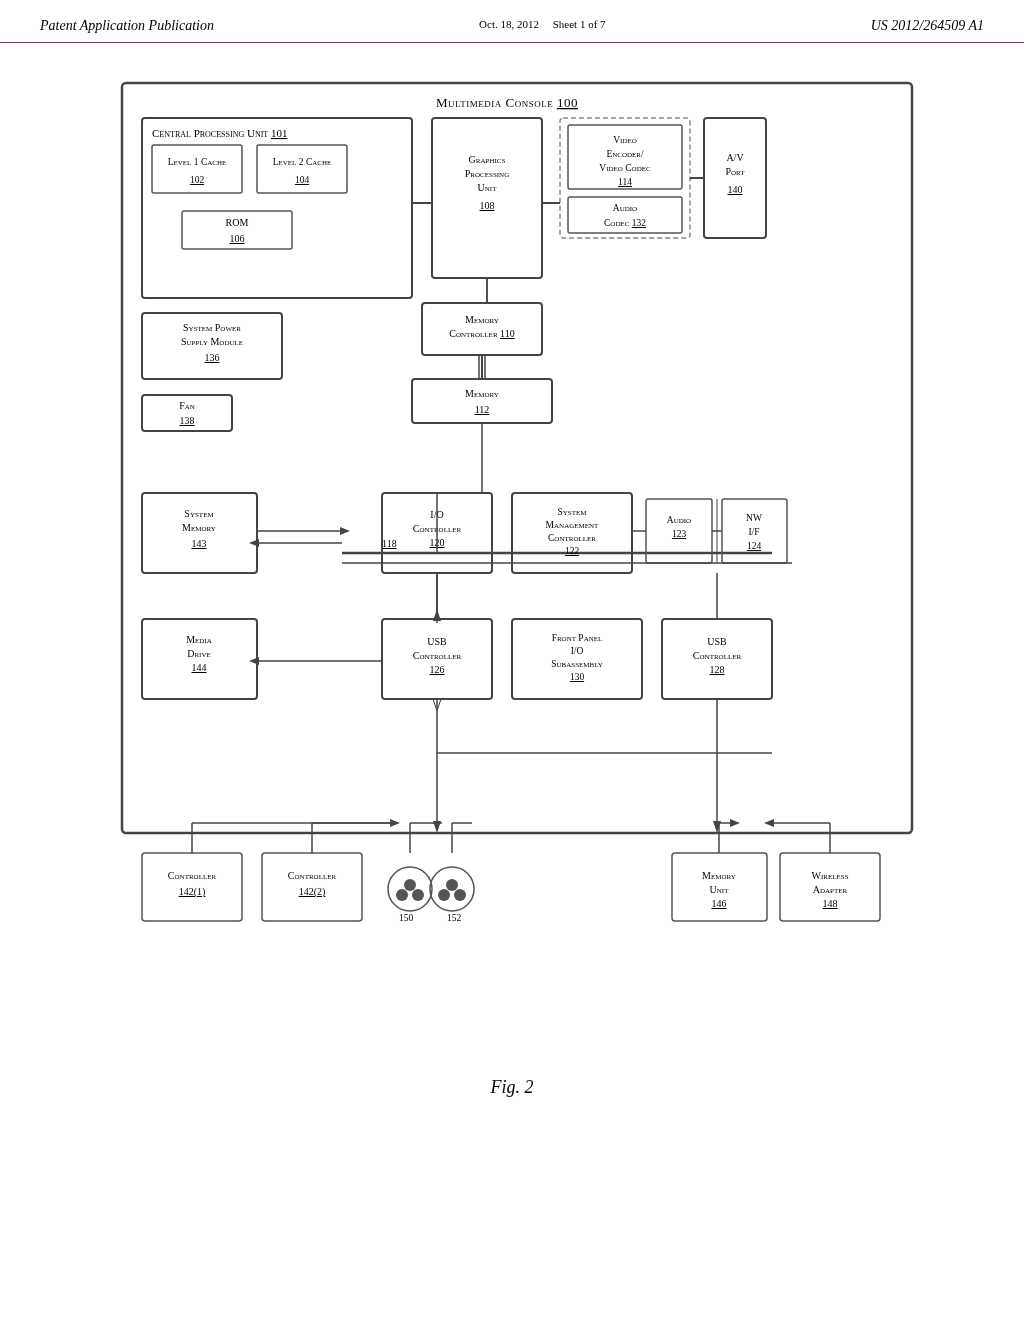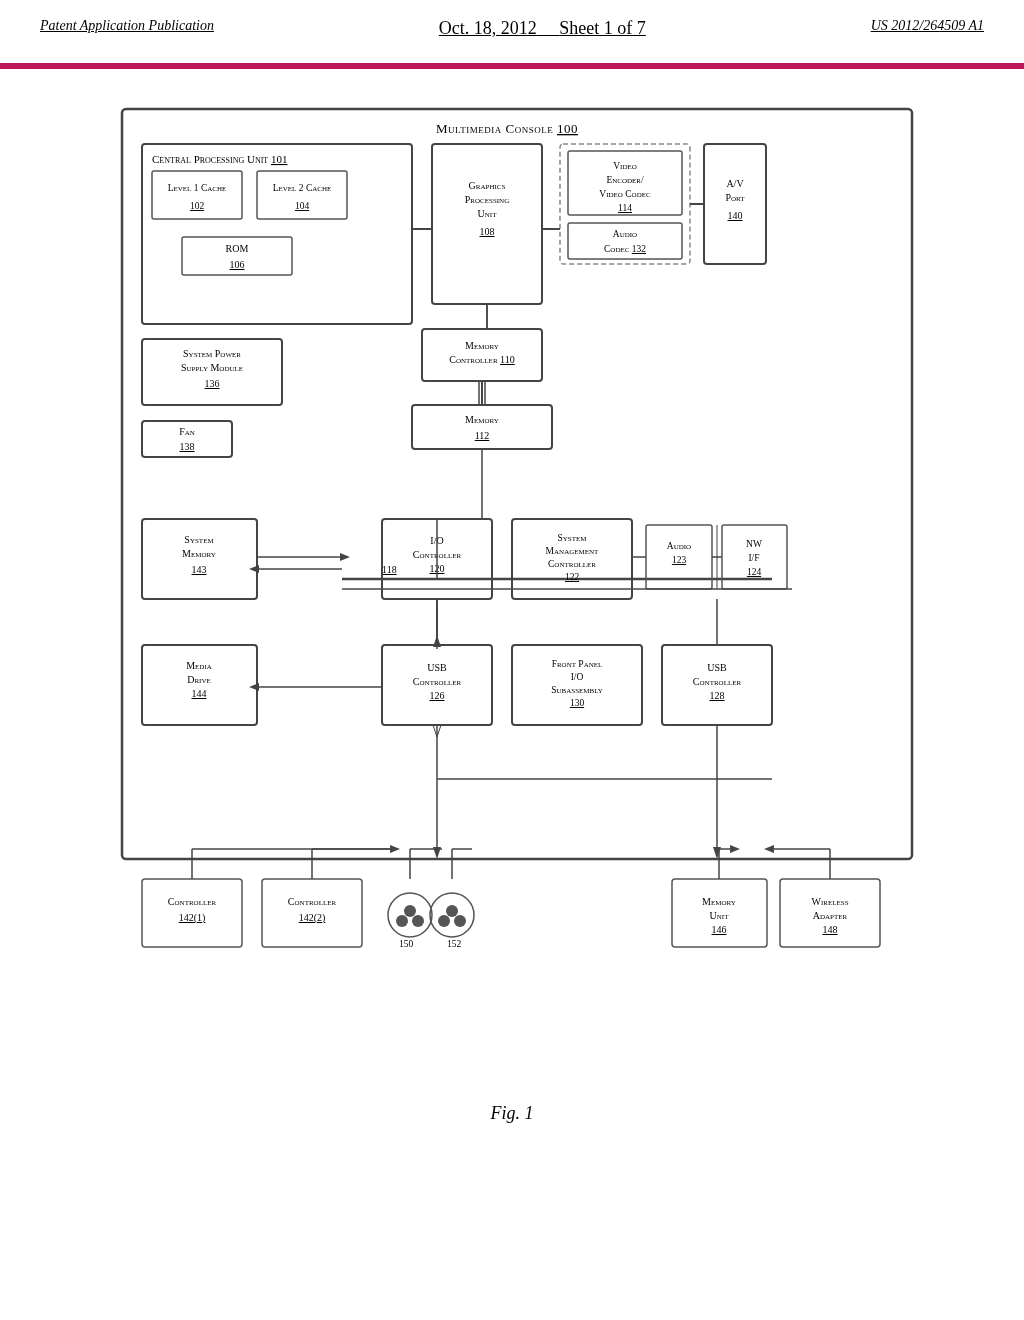--- a/index.html
+++ b/index.html
@@ -10,30 +10,29 @@
       min-height: 1320px;
       position: relative;
       overflow-x: hidden;
     }
 
     
     .page-header {
       display: flex;
       justify-content: space-between;
       align-items: flex-start;
-      padding: 18px 40px 24px 40px;
-      border-bottom: 6px solid #be185d;
-      text-decoration: underline;
+      padding: 18px 40px 8px 40px;
+      border-bottom: 1px solid #be185d;
     }
     .header-left {
       font-size: 14px;
       font-style: italic;
     }
     .header-center {
-      font-size: 18px;
+      font-size: 11px;
       text-align: center;
     }
     .header-right {
       font-size: 14px;
       font-style: italic;
       text-align: right;
     }
 
     .fig-caption {
       text-align: center;
@@ -275,14 +274,14 @@
     <line x1="345" y1="546" x2="345" y2="512" stroke="#444" stroke-width="1.5"></line>
 
     <line x1="250" y1="500" x2="700" y2="500" stroke="#444" stroke-width="1.5"></line>
 
     <line x1="400" y1="510" x2="400" y2="556" stroke="#444" stroke-width="0"></line>
 
   </svg>
 </div>
 
 <div class="fig-caption">
-  <span>Fig. 1</span>
+  <span>Fig. 2</span>
 </div>
 
 </body></html>

